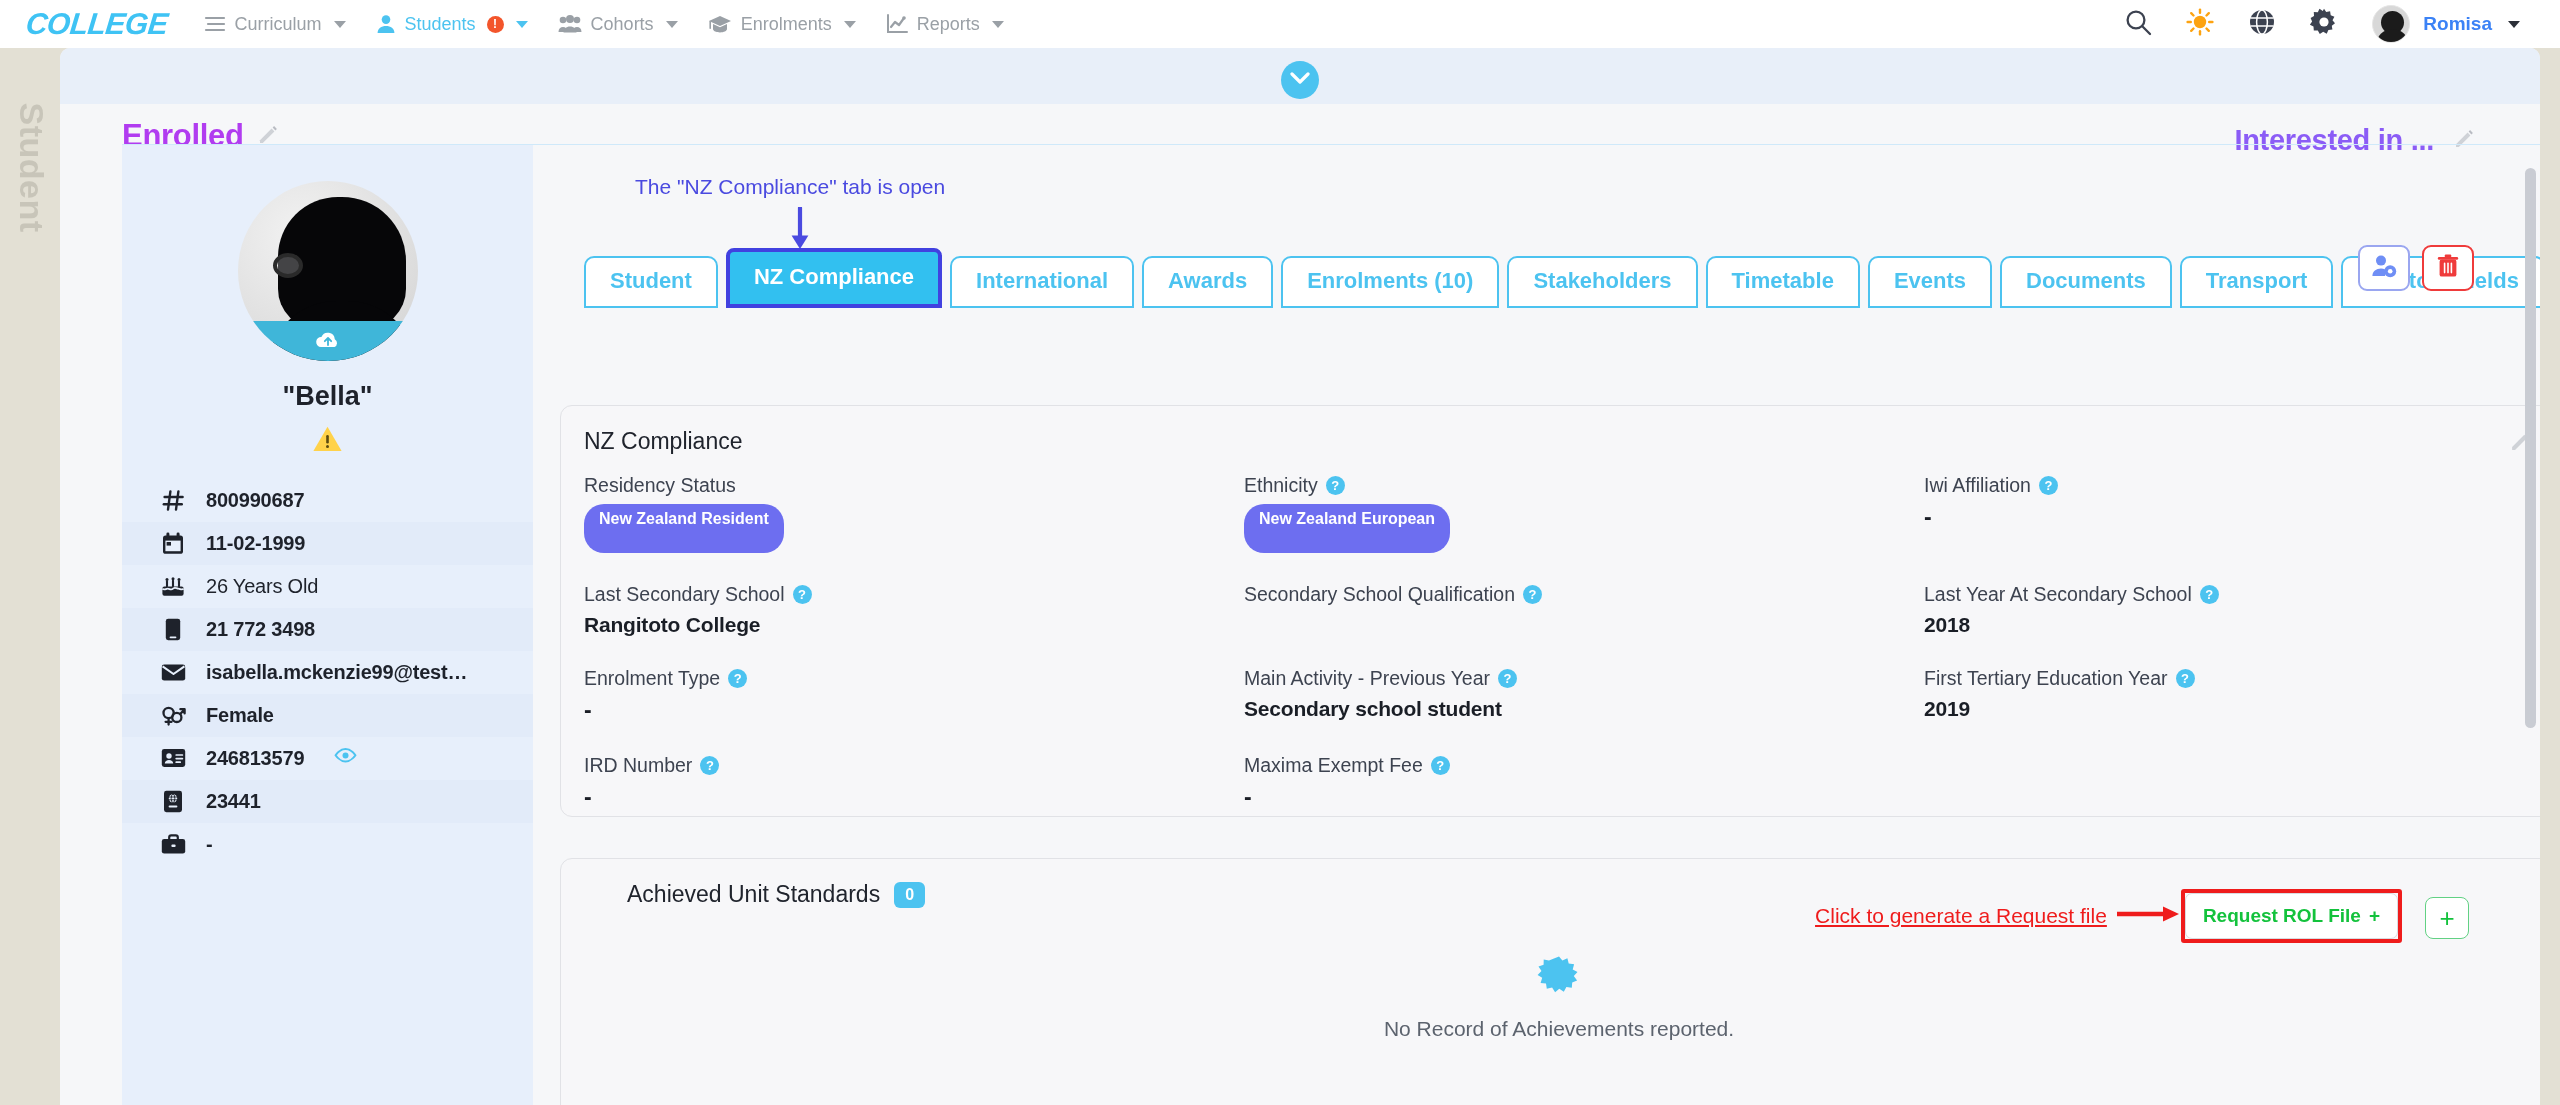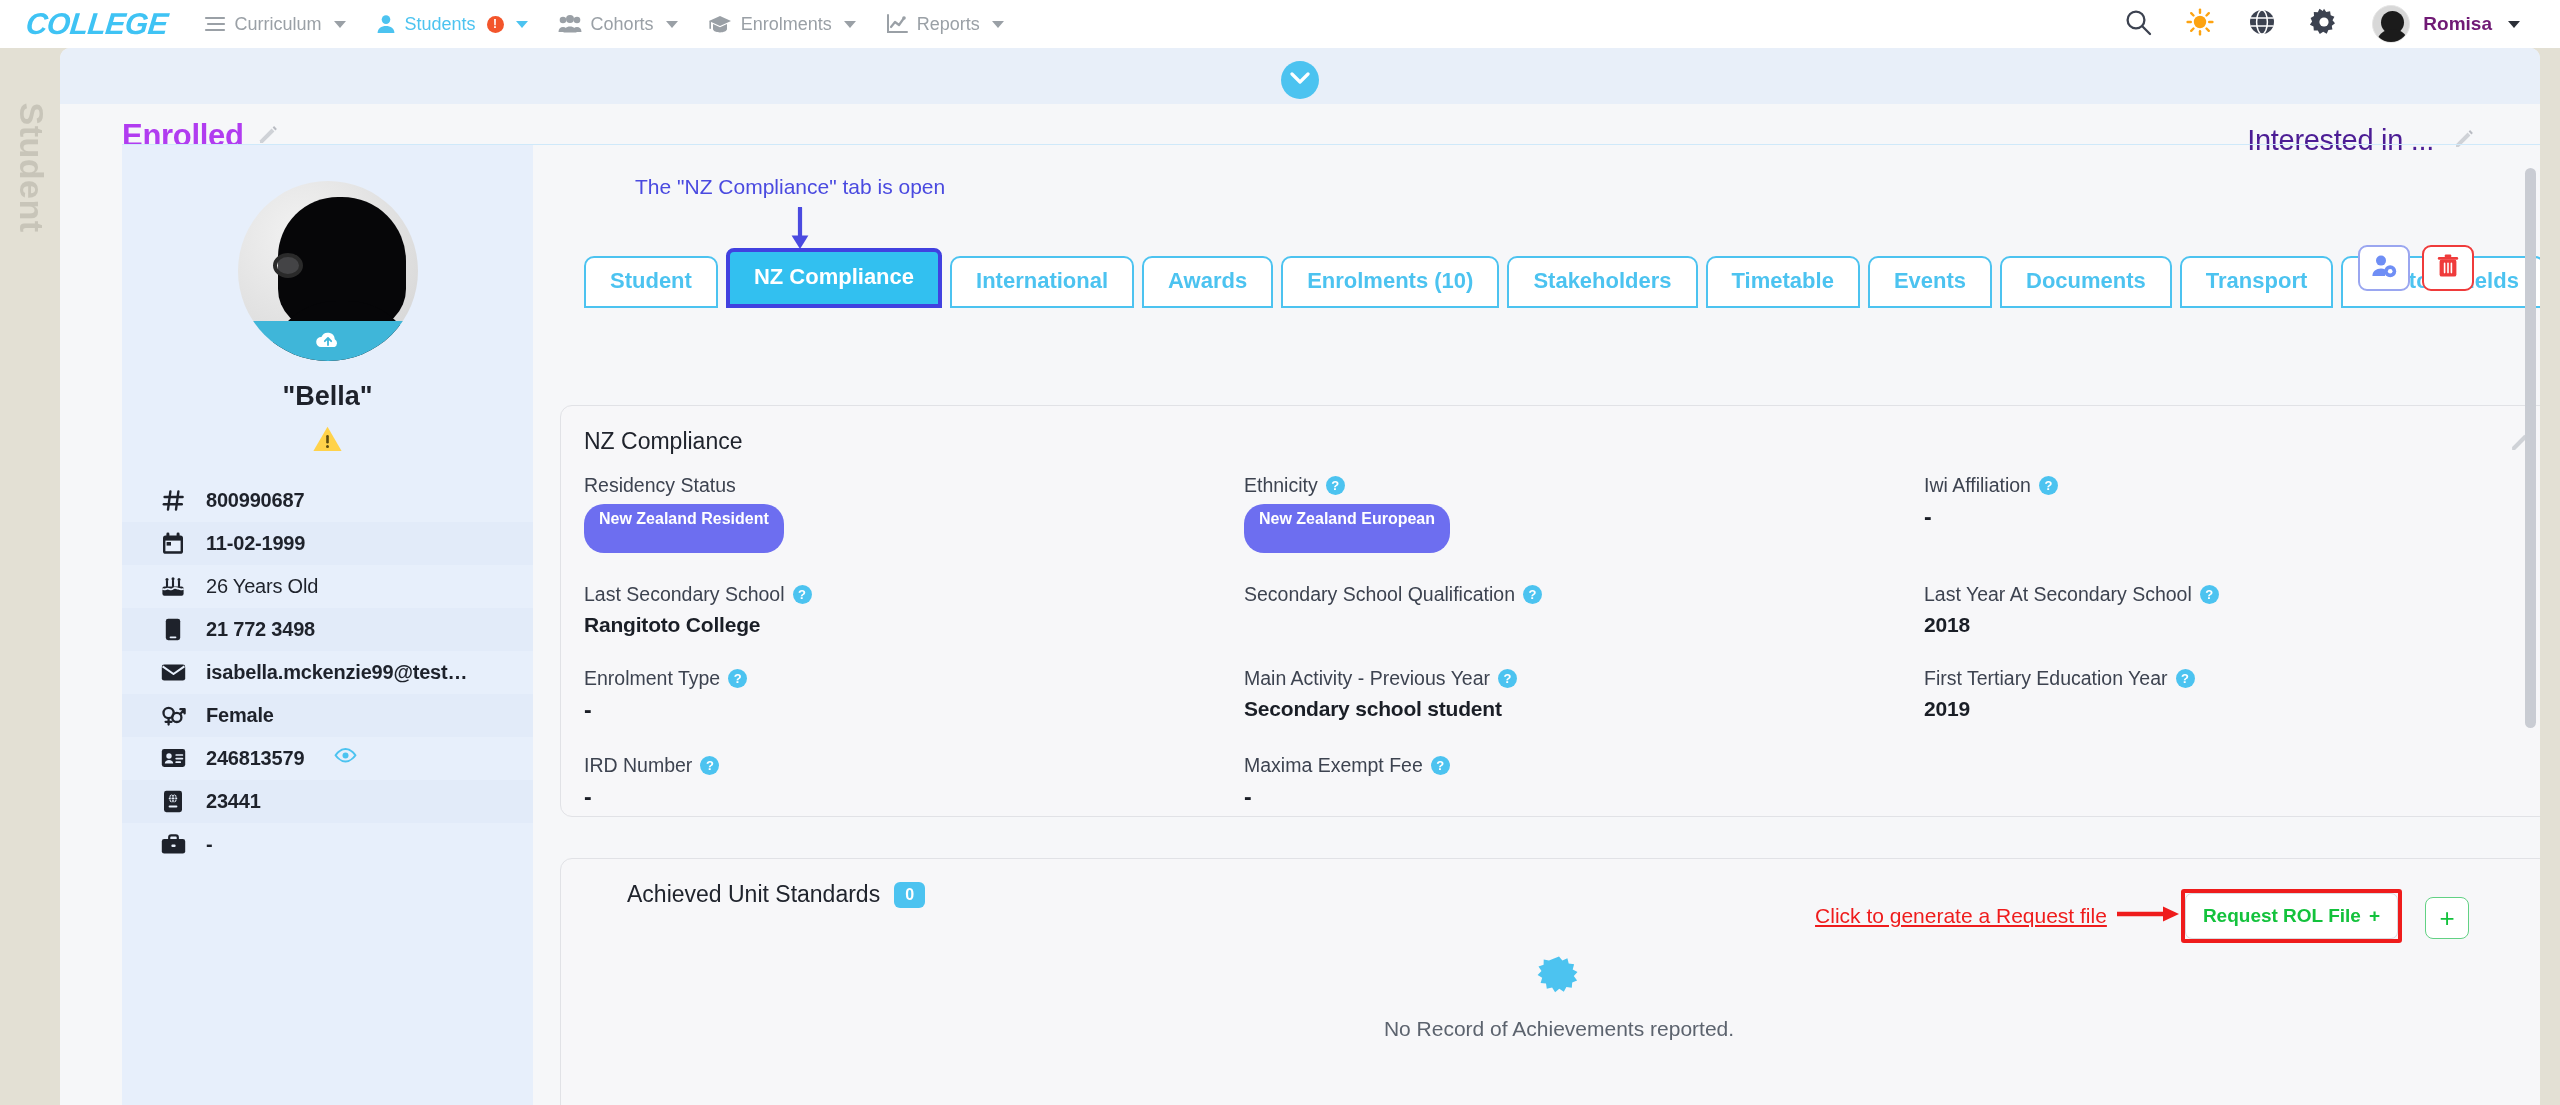--- a/index.html
+++ b/index.html
@@ -59,21 +59,21 @@
     border: 1px solid #e6e6e6;
   }
   .avatar-sm .head {
     position: absolute; width: 23px; height: 23px; border-radius: 50%;
     background: #1b1b1b; left: 8px; top: 5px;
   }
   .avatar-sm .body {
     position: absolute; width: 33px; height: 20px; border-radius: 17px 17px 0 0;
     background: #1b1b1b; left: 3px; top: 23px;
   }
-  .uname { font-size: 19px; color: #701a75; font-weight: 600; }
+  .uname { font-size: 19px; color: #3b82f6; font-weight: 600; }
 
   
   .page {
     position: absolute; top: 48px; left: 0;
     width: 2560px; height: 1057px;
     background: #e3e0d4;
   }
   .vtab {
     position: absolute; left: 0; top: 0; width: 48px; height: 1057px;
   }
@@ -116,21 +116,21 @@
   .tick {
     width: 20px; height: 20px; border-radius: 50%; background: #3ac25e;
     display: flex; align-items: center; justify-content: center;
   }
   .pencil { cursor: pointer; display: inline-block; vertical-align: middle; margin-left: 9px; }
   .interested {
     position: absolute; right: 66px; top: 20px;
     display: flex; align-items: center; gap: 10px;
   }
   .interested .itxt {
-    font-size: 29px; font-weight: 400; color: #4c1d95; letter-spacing: -0.3px;
+    font-size: 29px; font-weight: 700; color: #8b5cf6; letter-spacing: -0.3px;
   }
   .hairline {
     position: absolute; left: 62px; right: 0; top: 96px;
     height: 1px; background: #cfe9fa;
   }
 
   
   .student-panel {
     position: absolute; left: 62px; top: 97px;
     width: 411px; height: 960px;

